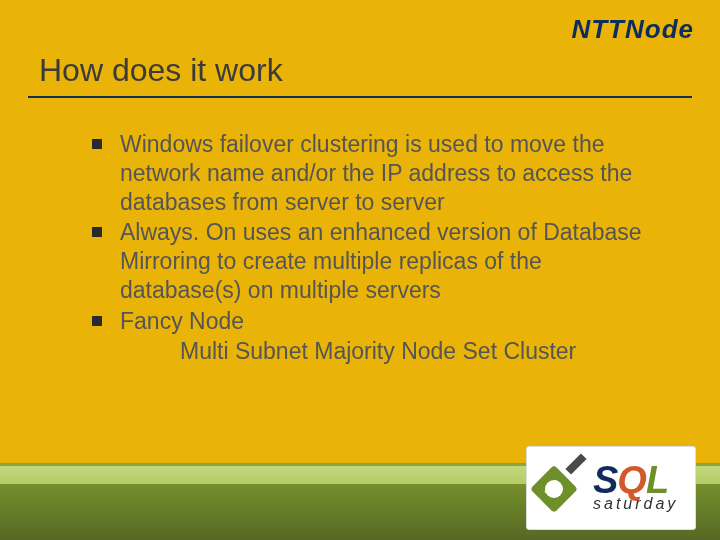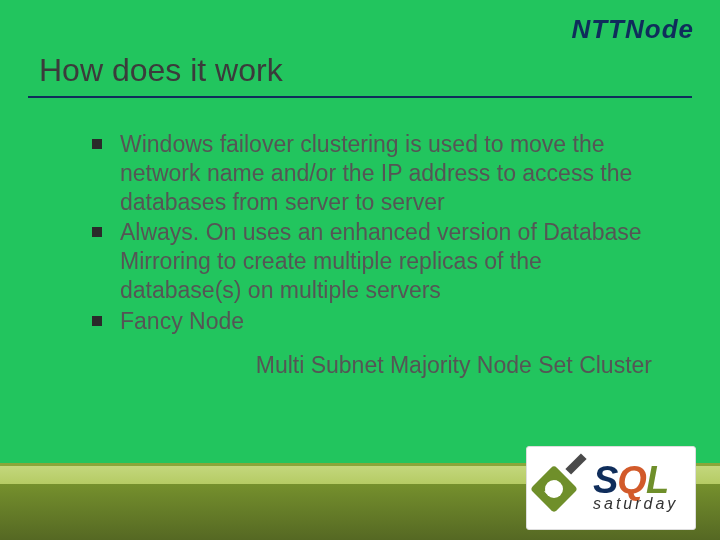--- a/index.html
+++ b/index.html
@@ -8,21 +8,21 @@
     width: 720px;
     height: 540px;
     background: #0a1a30;
     font-family: Arial, Helvetica, sans-serif;
     overflow: hidden;
   }
   .slide {
     position: relative;
     width: 720px;
     height: 540px;
-    background: #22c55e;
+    background: #eab308;
     box-sizing: border-box;
   }
   .logo-ntt {
     position: absolute;
     top: 14px;
     right: 26px;
     font-family: Arial, sans-serif;
     font-weight: 900;
     font-size: 26px;
     letter-spacing: 1px;
@@ -73,22 +73,21 @@
     content: "";
     position: absolute;
     left: 0;
     top: 9px;
     width: 10px;
     height: 10px;
     background: #2a2a2a;
   }
   .body .lvl2 {
     padding-left: 60px;
-    margin-top: 16px;
-    text-align: right;
+    margin-top: 2px;
   }
 
   
   .footer {
     position: absolute;
     left: 0;
     bottom: 0;
     width: 720px;
     height: 78px;
   }

